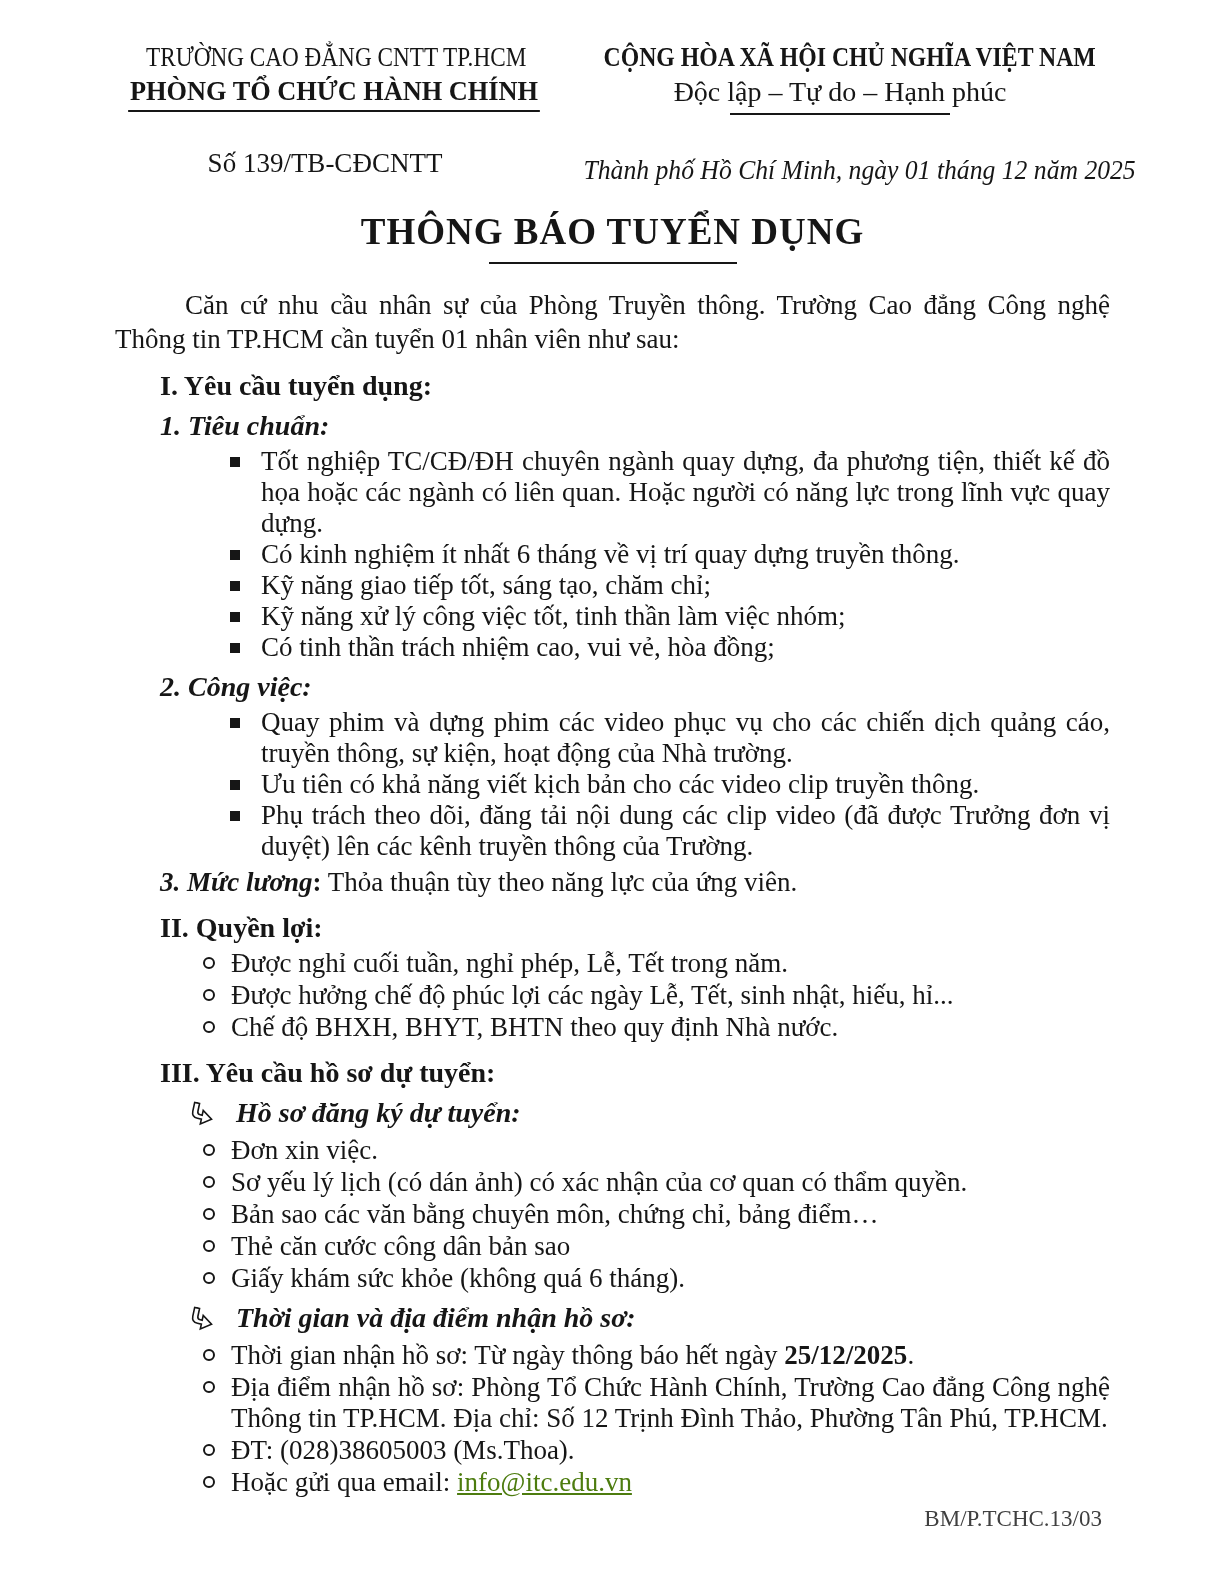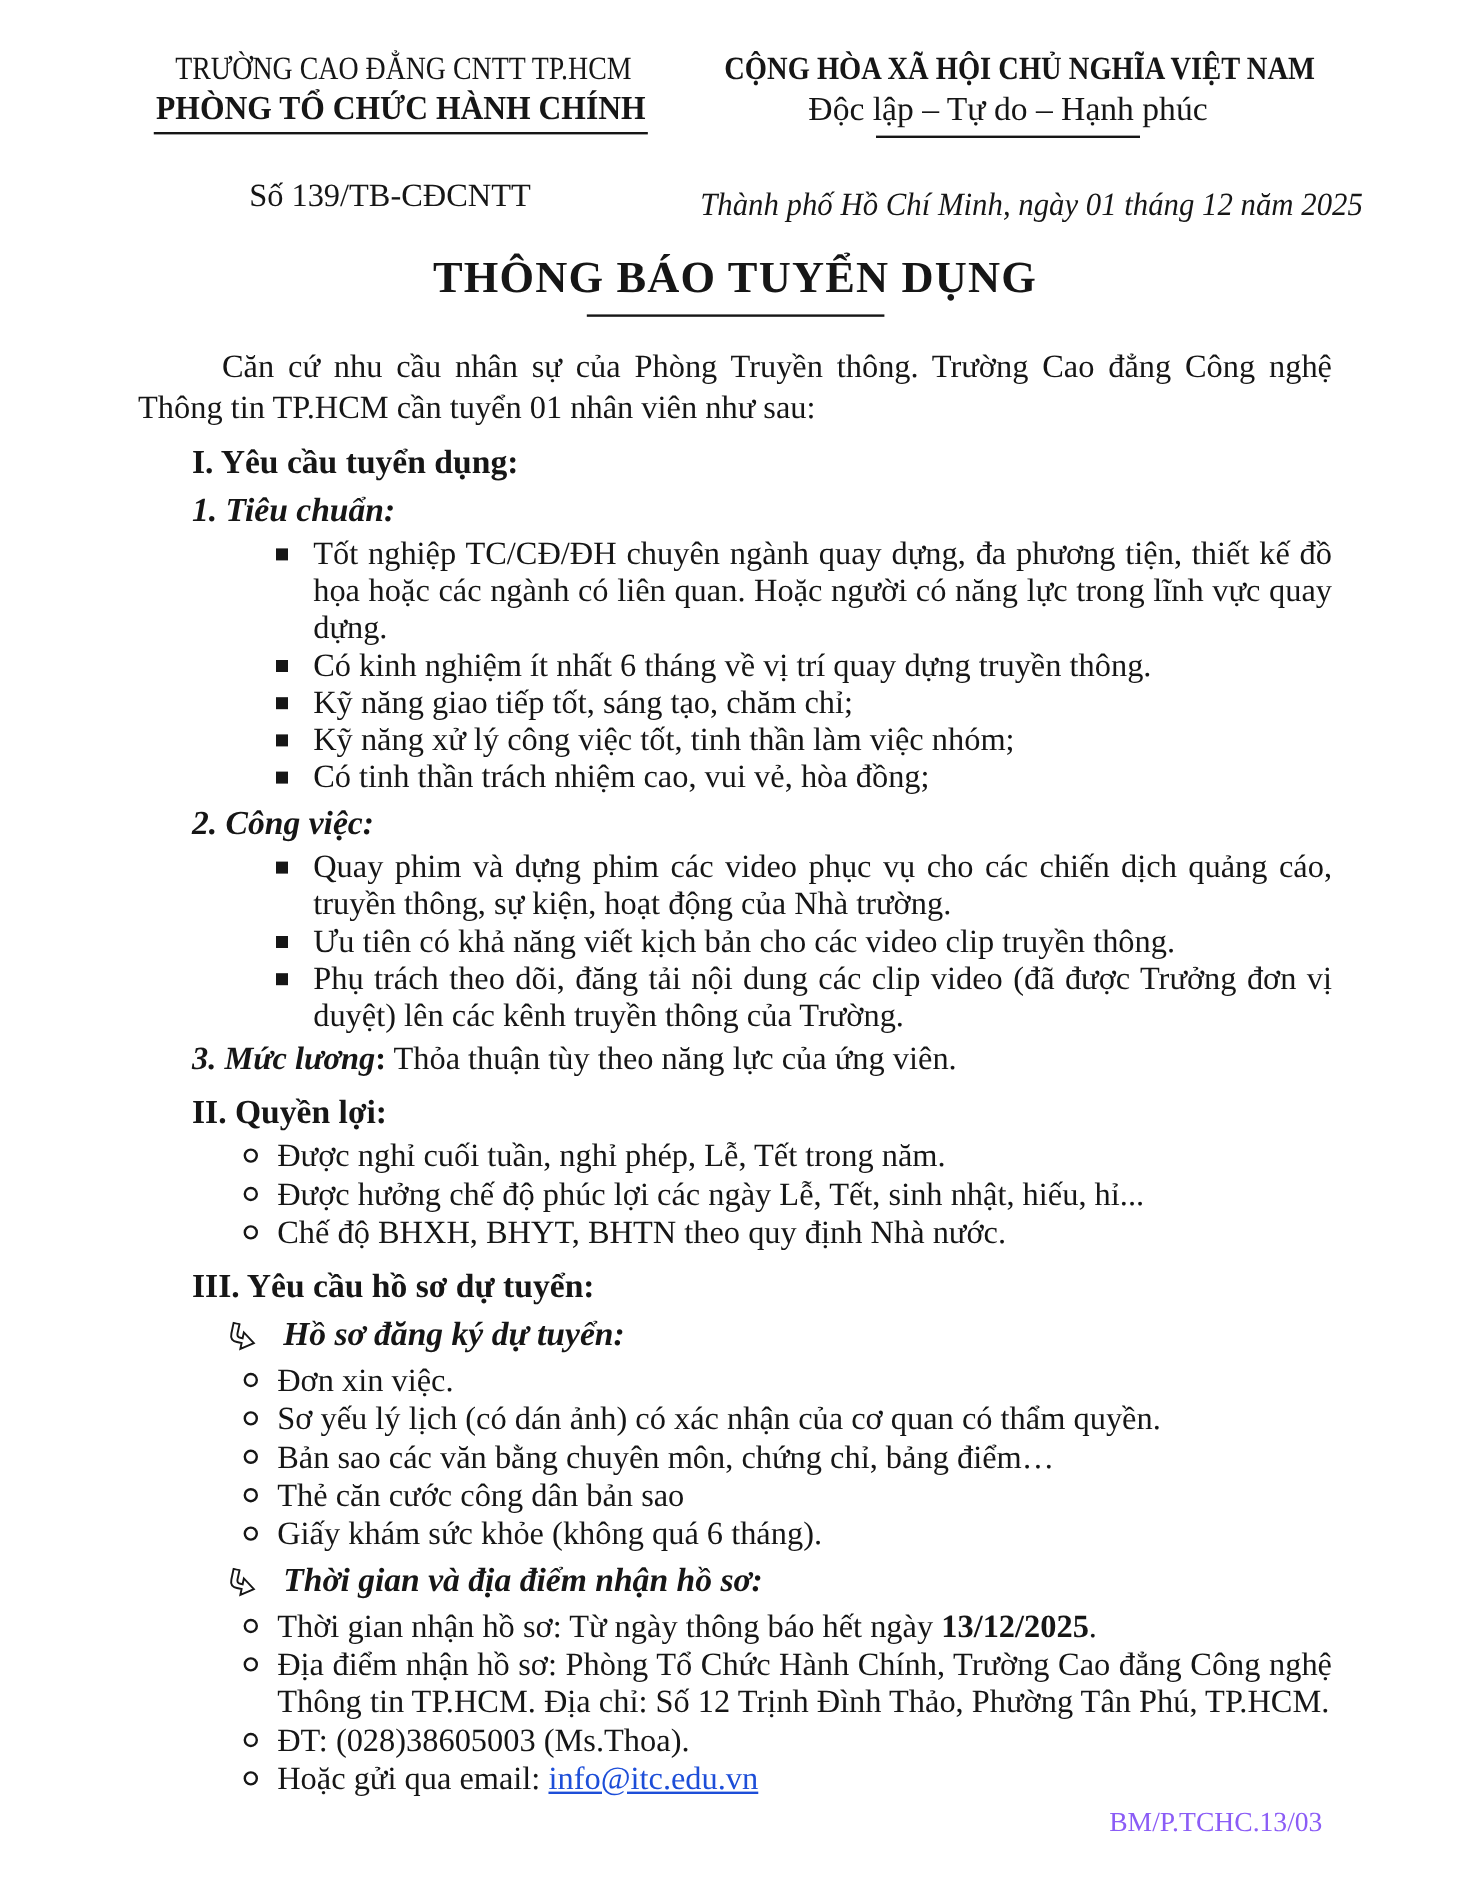--- a/index.html
+++ b/index.html
@@ -38,22 +38,22 @@
   
   .ci li{padding-left:88px;margin-top:1px;}
   .ci-marker{flex:none;width:12px;height:12px;border:2px solid #161616;border-radius:50%;box-sizing:border-box;margin:9px 16px 0 0;}
   .salary{margin:4px 0 0 45px;font-size:27px;line-height:32px;}
   .salary .lbl{font-weight:bold;font-style:italic;}
   .salary .cl{font-weight:bold;}
   
   .arrow-row{display:flex;align-items:flex-end;margin:8px 0 6px 73px;}
   .arrow-ic{flex:none;width:26px;height:26px;transform:rotate(12deg);}
   .arrow-txt{margin-left:22px;font-size:28px;font-weight:bold;font-style:italic;line-height:32px;}
-  .link{color:#1d4ed8;text-decoration:underline;}
-  .footer{position:absolute;right:122px;bottom:52px;font-size:23px;color:#8b5cf6;}
+  .link{color:#4d7c0f;text-decoration:underline;}
+  .footer{position:absolute;right:122px;bottom:52px;font-size:23px;color:#404040;}
 </style>
 </head>
 <body>
 
 <div class="page">
 
   <div class="hdr">
     <div class="hdr-left">
       <span class="org">TRƯỜNG CAO ĐẲNG CNTT TP.HCM</span>
       <div class="dept">
@@ -167,21 +167,21 @@
 
   <div class="arrow-row">
     <svg class="arrow-ic" viewBox="0 0 26 26" xmlns="http://www.w3.org/2000/svg">
       <path d="M4 1 L9 1 L9 9 Q9 12 12 12 L14 12 L14 7 L24 14 L14 21 L14 16 L10 16 Q4 16 4 10 Z" fill="#ffffff" stroke="#161616" stroke-width="1.6" stroke-linejoin="miter"></path>
     </svg>
     <span class="arrow-txt">Thời gian và địa điểm nhận hồ sơ:</span>
   </div>
   <ul class="ci">
     <li>
         <span class="ci-marker"></span>
-        <span class="li-text"><span>Thời gian nhận hồ sơ: Từ ngày thông báo hết ngày </span><b>13/12/2025</b><span>.</span></span>
+        <span class="li-text"><span>Thời gian nhận hồ sơ: Từ ngày thông báo hết ngày </span><b>25/12/2025</b><span>.</span></span>
       </li>
     <li>
         <span class="ci-marker"></span>
         <span class="li-text">Địa điểm nhận hồ sơ: Phòng Tổ Chức Hành Chính, Trường Cao đẳng Công nghệ Thông tin TP.HCM. Địa chỉ: Số 12 Trịnh Đình Thảo, Phường Tân Phú, TP.HCM.</span>
       </li>
     <li>
         <span class="ci-marker"></span>
         <span class="li-text">ĐT: (028)38605003 (Ms.Thoa).</span>
       </li>
     <li>

